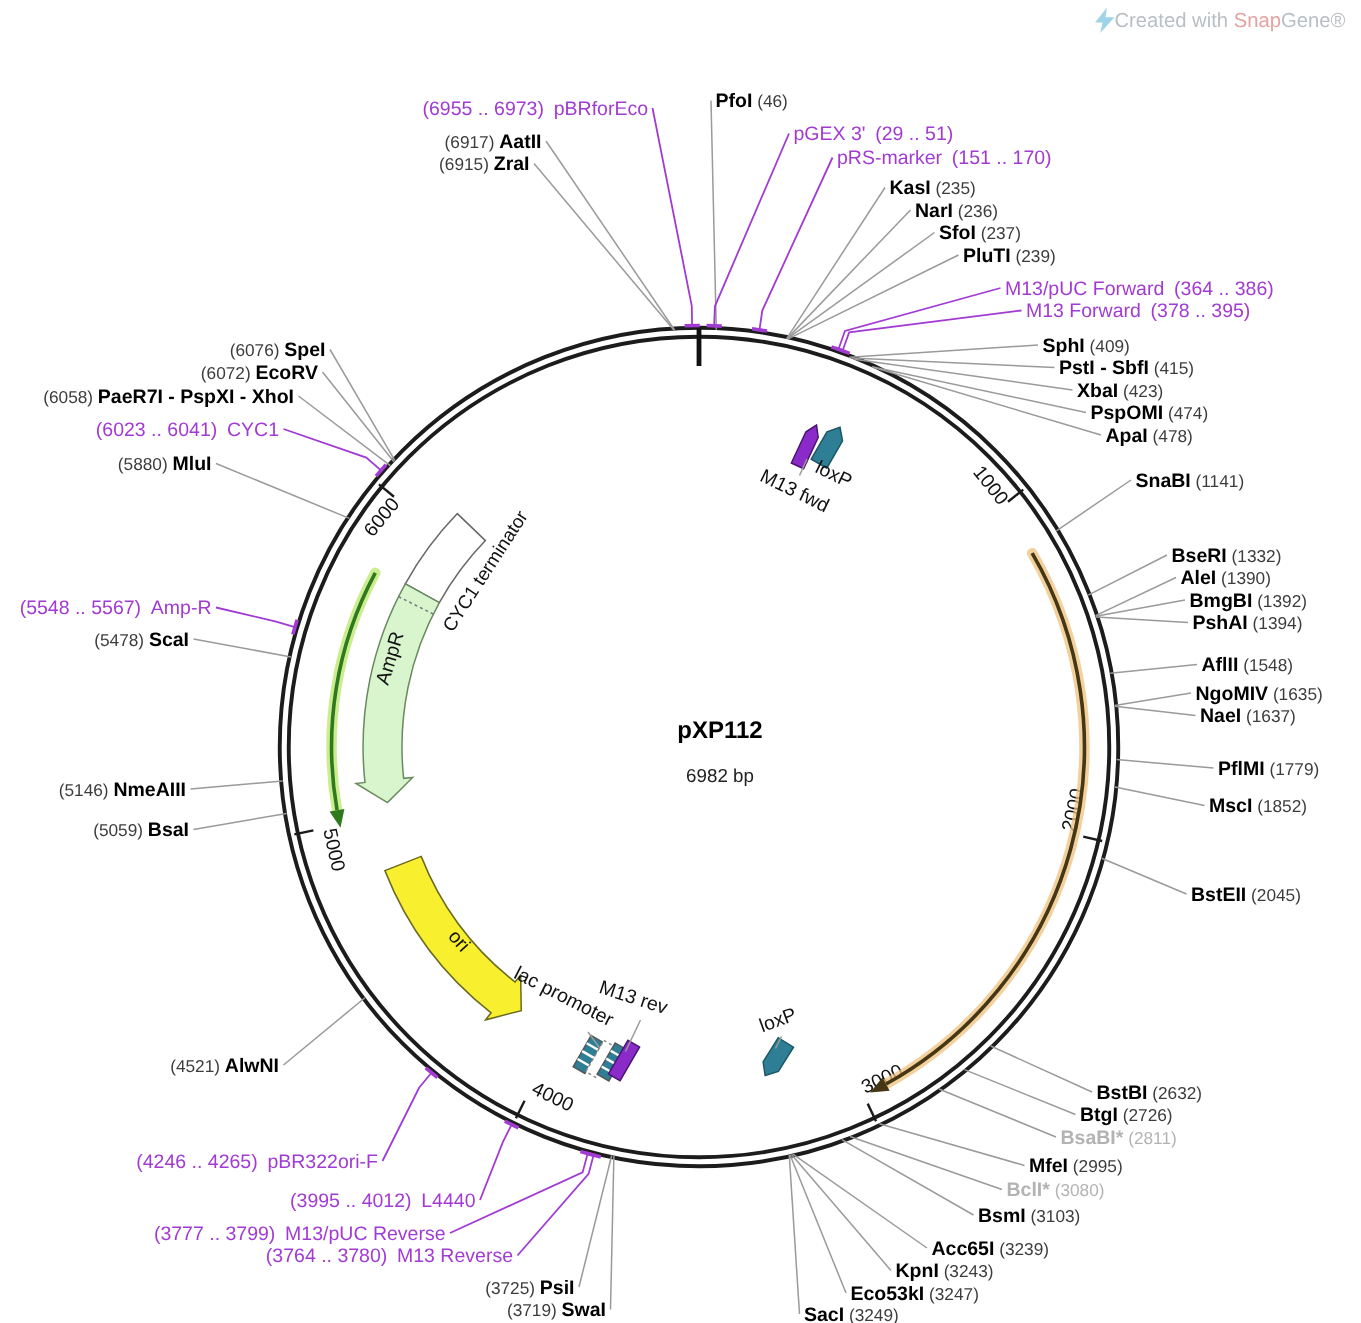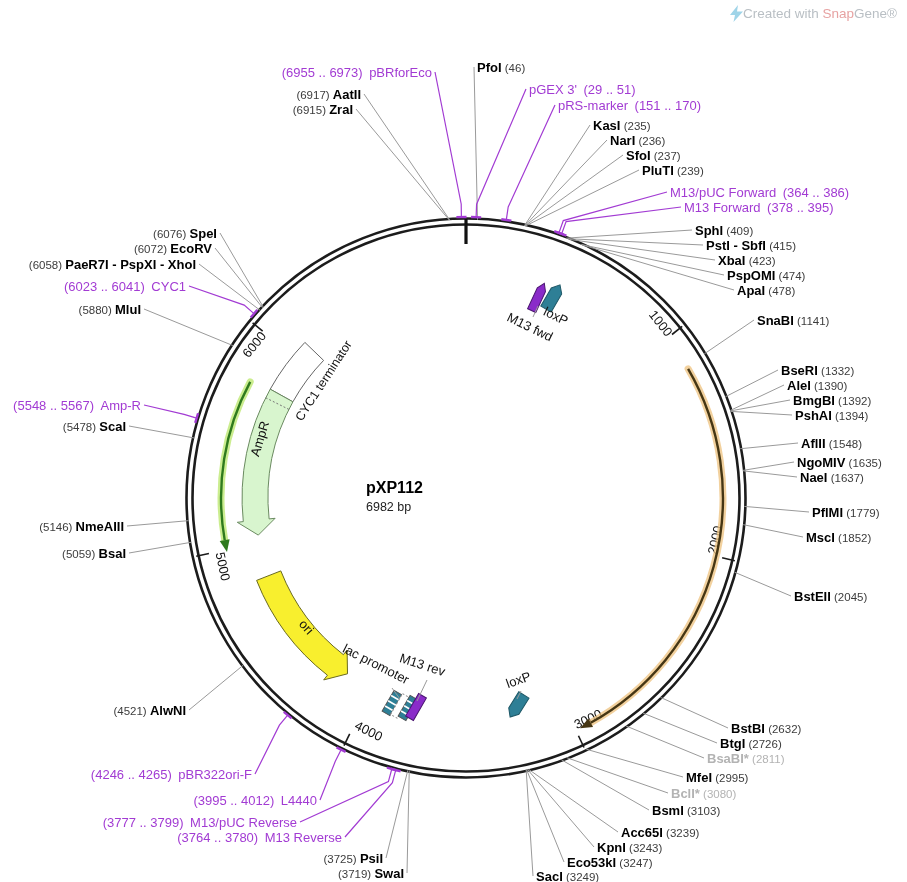--- a/index.html
+++ b/index.html
@@ -3,23 +3,23 @@
 <meta charset="utf-8">
 <style>
   html,body{margin:0;padding:0;background:#ffffff;}
   #stage{position:relative;width:907px;height:882px;background:#fff;overflow:hidden;
          font-family:"Liberation Sans", sans-serif;}
   #map{position:absolute;left:0;top:0;}
   #watermark{position:absolute;top:5px;right:10px;display:flex;align-items:center;gap:0;
              font-size:13.5px;color:#b9bfc4;}
   #watermark .brand-a{color:#e7a2a2;}
   #watermark .brand-b{color:#b9bfc4;}
-  #center-title{position:absolute;left:366px;top:479px;width:200px;text-align:left;}
+  #center-title{position:absolute;left:380px;top:479px;width:200px;text-align:center;}
   #center-title .pname{font-weight:bold;font-size:16px;color:#000;}
-  #center-title .psize{font-size:12.5px;color:#222;margin-top:3px;}
+  #center-title .psize{font-size:12.5px;color:#222;margin-top:13px;}
   svg text{font-family:"Liberation Sans", sans-serif;}
 </style>
 </head>
 <body>
 
 <div id="stage">
   <svg id="map" width="907" height="882" viewBox="0 0 907 882">
       <g>
         <circle cx="466" cy="498" r="279.5" fill="none" stroke="#1c1c1c" stroke-width="2.6"></circle>
         <circle cx="466" cy="498" r="273.5" fill="none" stroke="#1c1c1c" stroke-width="2.6"></circle>

